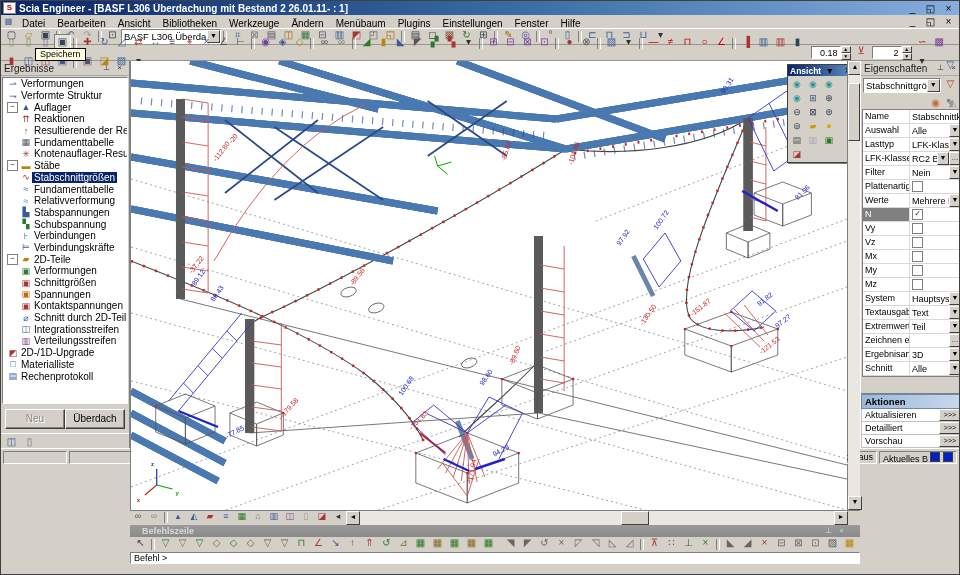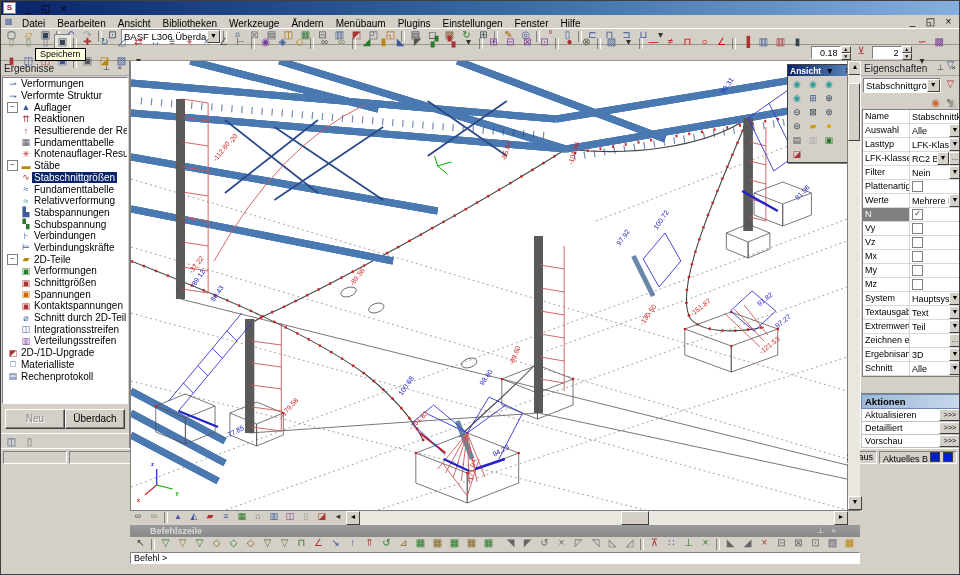--- a/index.html
+++ b/index.html
@@ -54,21 +54,21 @@
   #vscroll{width:12px;display:flex;flex-direction:column;border-left:1px solid #808080;}
   .sarr{height:12px;width:12px;background:#d4d0c8;border:1px solid;border-color:#fff #404040 #404040 #fff;font-size:7px;line-height:10px;text-align:center;flex:none;}
   #vtrack{flex:1;position:relative;background:#e9e7e0;}
   #vthumb{position:absolute;left:0;top:8px;width:10px;height:56px;background:#d4d0c8;border:1px solid;border-color:#fff #404040 #404040 #fff;}
   #bottombar{height:14px;display:flex;align-items:center;background:#d4d0c8;border-top:1px solid #808080;}
   #bbicons .ic{width:14px;height:12px;line-height:12px;font-size:9px;}
   #hscroll{flex:1;display:flex;height:14px;}
   #htrack{flex:1;position:relative;background:#e9e7e0;}
   #hthumb{position:absolute;top:0;left:55%;width:26px;height:12px;background:#d4d0c8;border:1px solid;border-color:#fff #404040 #404040 #fff;}
   .corner{width:12px;height:12px;background:#d4d0c8;}
-  #cmdtitle{height:13px;background:linear-gradient(#9a9a9a,#8a8a8a);display:flex;align-items:center;padding:0 20px;}
+  #cmdtitle{height:13px;background:linear-gradient(#9a9a9a,#8a8a8a);display:flex;align-items:center;padding:0 12px;}
   #cmdtitle .pt{flex:1;color:#d8d8d8;font-size:9px;font-weight:bold;}
   #cmdtitle .mini{color:#ddd;}
   #cmdicons{height:15px;display:flex;align-items:center;background:#d4d0c8;padding:0 2px;}
   #cmdicons .grow{flex:1;}
   #cmdinput{height:12px;background:#fff;border:1px solid;border-color:#808080 #fff #fff #808080;font-size:9px;line-height:10px;padding-left:3px;color:#000;}
   
   #right{width:102px;display:flex;flex-direction:column;border-left:1px solid #fff;background:#d4d0c8;}
   #propcombo{height:17px;display:flex;align-items:center;padding:1px 2px;gap:1px;}
   #propicons{height:14px;display:flex;align-items:center;justify-content:flex-end;padding-right:2px;}
   #grid{background:#fff;border:1px solid #808080;margin:0 1px;}
@@ -119,20 +119,21 @@
   .bub{stroke:#555;stroke-width:0.8;fill:none;}
   .cdot{fill:#c22;}
 </style>
 </head>
 <body>
 
 <div id="app">
 
   <div class="titlebar">
     <span class="appico">S</span>
+    <span class="ttl">Scia Engineer - [BASF L306 Überdachung mit Bestand 2 26.01.11- : 1]</span>
     <span class="winbtns">
         <span class="ic">_</span>
         <span class="ic">◱</span>
         <span class="ic">×</span>
       </span>
   </div>
 
   <div class="menubar">
     <span class="appico2">▦</span>
     <span id="menuitems"><span class="menu-item">Datei</span><span class="menu-item">Bearbeiten</span><span class="menu-item">Ansicht</span><span class="menu-item">Bibliotheken</span><span class="menu-item">Werkzeuge</span><span class="menu-item">Ändern</span><span class="menu-item">Menübaum</span><span class="menu-item">Plugins</span><span class="menu-item">Einstellungen</span><span class="menu-item">Fenster</span><span class="menu-item">Hilfe</span></span>

